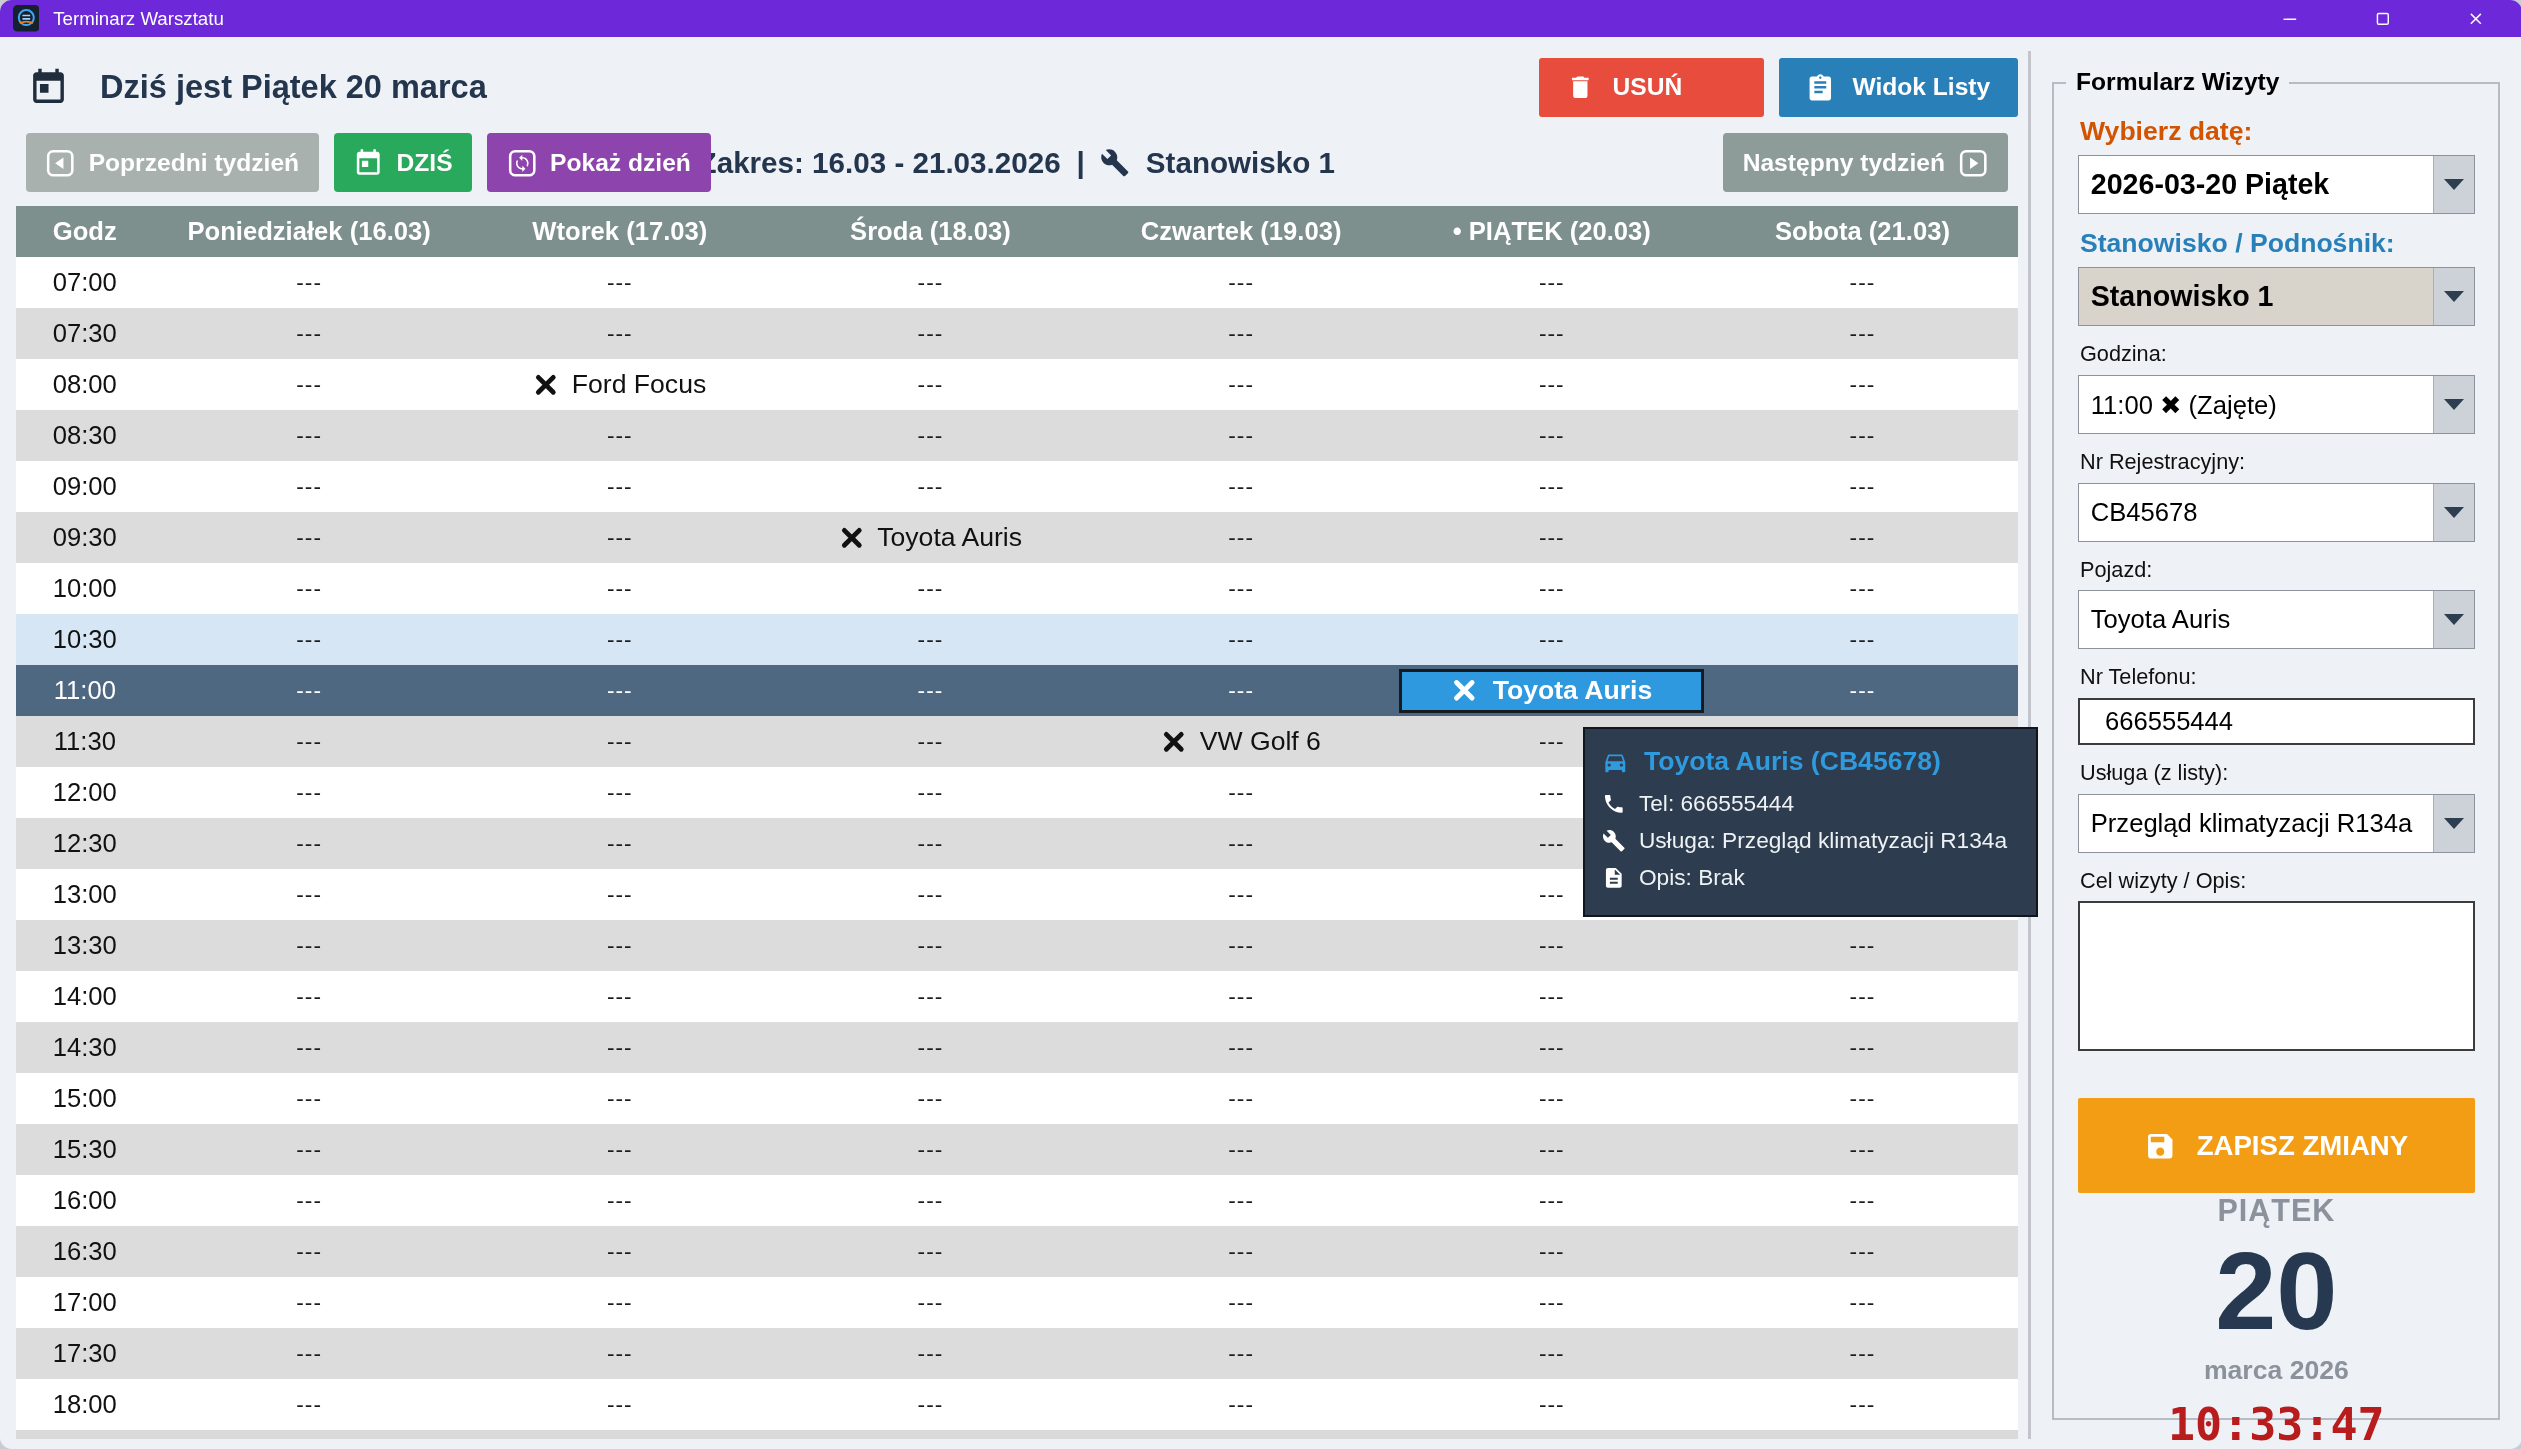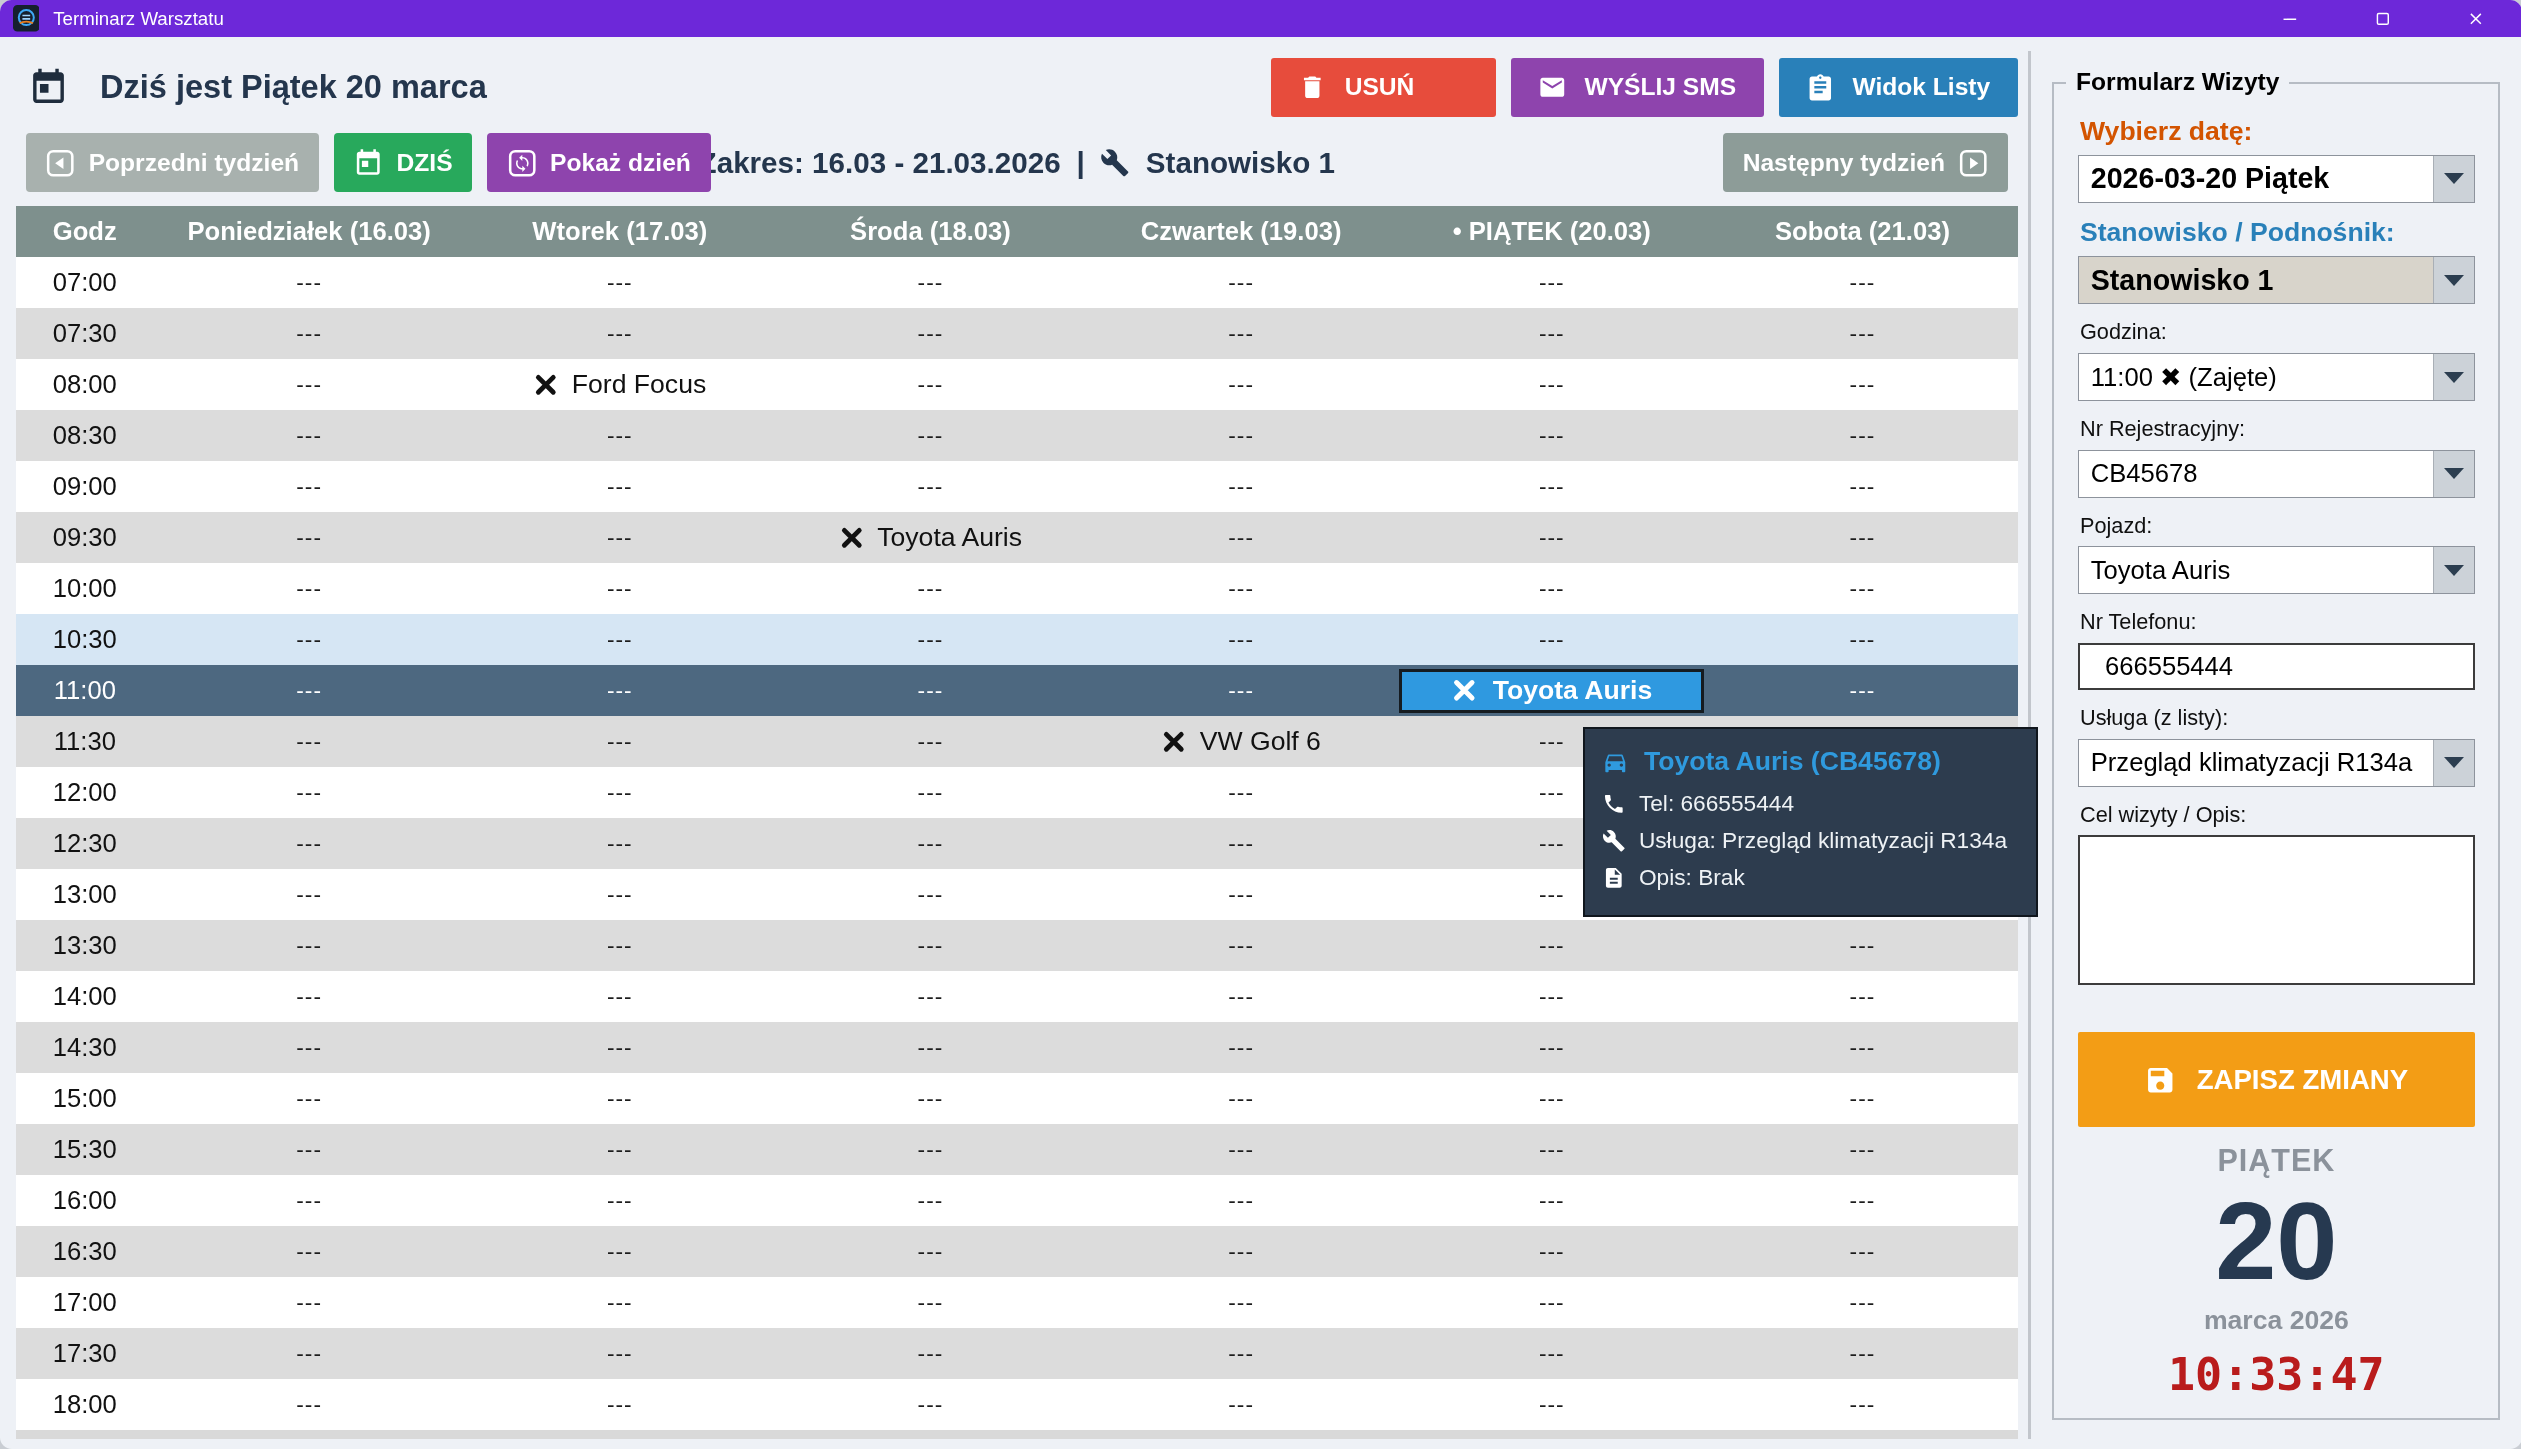--- a/index.html
+++ b/index.html
@@ -74,21 +74,21 @@
   .tip-title{display:flex;align-items:center;gap:14.8px;color:#2f9ade;font-weight:bold;font-size:26.6px;margin:3.9px 0 12.8px;}
   .tip-title .icon{font-size:26.6px;}
   .tip-line{display:flex;align-items:center;gap:12.8px;font-size:22.7px;margin:9.9px 0;white-space:nowrap;}
   .tip-line .icon{font-size:23.6px;color:#fff;flex:none;}
   
   .form-box{border:2px solid #b6bcc4;height:1338px;position:relative;padding:23.6px 23.6px 13.8px;display:flex;flex-direction:column;}
   .form-title{position:absolute;top:-16.7px;left:11.8px;background:#eef1f6;padding:0 9.9px;font-weight:bold;font-size:24.6px;color:#000;}
   .f-label{font-size:21.7px;color:#101010;margin:14.8px 0 7.9px 2px;}
   .f-label.orange{color:#d35400;font-weight:bold;font-size:26.6px;margin-top:7.9px;}
   .f-label.blue{color:#2980b9;font-weight:bold;font-size:26.6px;}
-  .combo{height:48px;border:1px solid #8d939c;background:#fff;display:flex;align-items:center;cursor:pointer;flex:none;}
+  .combo{height:59px;border:1px solid #8d939c;background:#fff;display:flex;align-items:center;cursor:pointer;flex:none;}
   .combo-value{flex:1;padding-left:11.8px;font-size:25.6px;color:#000;white-space:nowrap;overflow:hidden;}
   .combo.bold .combo-value{font-weight:bold;font-size:28.6px;}
   .combo.gray{background:#d8d4cb;}
   .combo-arrow{width:41px;align-self:stretch;background:#ccd2d8;border-left:1px solid #a9afb6;
     display:flex;align-items:center;justify-content:center;flex:none;}
   .combo-arrow::after{content:"";border-left:10.8px solid transparent;border-right:10.8px solid transparent;border-top:11.8px solid #2c3e50;}
   .text-input{height:47px;border:2px solid #3c3c3c;font-size:25.6px;padding:0 25px;font-family:inherit;background:#fff;width:100%;flex:none;}
   .textarea{height:150px;border:2px solid #3c3c3c;background:#fff;resize:none;font-size:23.6px;font-family:inherit;width:100%;padding:7.9px;flex:none;}
   .save-btn{margin-top:47px;height:95px;background:#f39d15;border:none;color:#fff;font-weight:bold;font-size:27.6px;
     display:flex;align-items:center;justify-content:center;gap:19.7px;font-family:inherit;border-radius:2px;cursor:pointer;flex:none;}
@@ -148,28 +148,20 @@
         <span class="page-title">Dziś jest Piątek 20 marca</span>
         <div class="header-actions">
             <button class="action-btn" style="background: rgb(231, 76, 60);">
               <span class="icon">
                 <svg viewBox="0 0 24 24" fill="currentColor">
                   <path d="M6 19c0 1.1.9 2 2 2h8c1.1 0 2-.9 2-2V7H6v12zM19 4h-3.5l-1-1h-5l-1 1H5v2h14V4z"></path>
                 </svg>
               </span>
               <span>USUŃ</span>
             </button>
-            <button class="action-btn" style="background: rgb(142, 68, 173);">
-              <span class="icon">
-                <svg viewBox="0 0 24 24" fill="currentColor">
-                  <path d="M20 4H4c-1.1 0-2 .9-2 2v12c0 1.1.9 2 2 2h16c1.1 0 2-.9 2-2V6c0-1.1-.9-2-2-2zm0 4l-8 5-8-5V6l8 5 8-5v2z"></path>
-                </svg>
-              </span>
-              <span>WYŚLIJ SMS</span>
-            </button>
             <button class="action-btn" style="background: rgb(41, 128, 185);">
               <span class="icon">
                 <svg viewBox="0 0 24 24" fill="currentColor">
                   <path d="M19 3h-4.18C14.4 1.84 13.3 1 12 1c-1.3 0-2.4.84-2.82 2H5c-1.1 0-2 .9-2 2v16c0 1.1.9 2 2 2h14c1.1 0 2-.9 2-2V5c0-1.1-.9-2-2-2zm-7 0c.55 0 1 .45 1 1s-.45 1-1 1-1-.45-1-1 .45-1 1-1zm2 14H7v-2h7v2zm3-4H7v-2h10v2zm0-4H7V7h10v2z"></path>
                 </svg>
               </span>
               <span>Widok Listy</span>
             </button>
           </div>
       </div>

